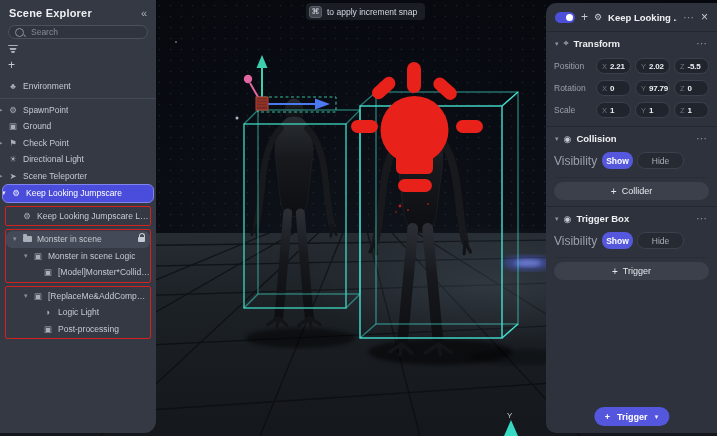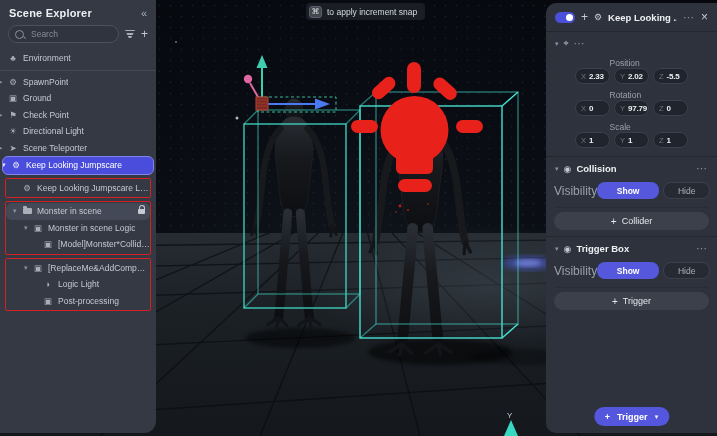--- a/index.html
+++ b/index.html
@@ -25,21 +25,21 @@
   .keycap{width:13px;height:12px;border-radius:3px;background:#41464f;border:1px solid #5a606b;
     color:#d5d9e0;font-size:8px;display:flex;align-items:center;justify-content:center;box-sizing:border-box;}
   .tooltip .ttext{color:#d5d9e0;font-size:8.5px;}
 
   
   #left-panel{position:absolute;left:0;top:0;width:156px;height:433px;background:#343944;
     border-radius:0 0 12px 0;z-index:5;overflow:hidden;}
   .lp-head{display:flex;align-items:center;justify-content:space-between;padding:7px 9px 2px 9px;}
   .lp-title{color:#eef0f4;font-size:11px;font-weight:bold;letter-spacing:.2px;}
   .collapse{color:#aab0ba;font-size:11px;cursor:pointer;}
-  .lp-search-row{display:flex;align-items:center;gap:6px;padding:4px 8px 5px 8px;}
+  .lp-search-row{display:flex;gap:6px;padding:4px 8px 5px 8px;flex-direction:column;}
   .searchbox{flex:1;display:flex;align-items:center;gap:5px;height:16px;border:1px solid #4a505c;
     border-radius:9px;padding:0 6px;background:rgba(0,0,0,0.08);}
   .mag{width:7px;height:7px;border:1.3px solid #8b919c;border-radius:50%;position:relative;flex:none;}
   .mag::after{content:'';position:absolute;width:3px;height:1.3px;background:#8b919c;
     transform:rotate(45deg);right:-3px;bottom:-1px;}
   .searchbox input{border:none;outline:none;background:transparent;color:#c6cad2;font-size:8.5px;width:100%;
     font-family:"Liberation Sans",sans-serif;}
   .searchbox input::placeholder{color:#868c97;}
   .filter{width:10px;height:8px;flex:none;
     background:linear-gradient(#aab0ba 0 1.5px,transparent 1.5px 3.2px,#aab0ba 3.2px 4.7px,transparent 4.7px 6.4px,#aab0ba 6.4px 7.9px,transparent 7.9px);
@@ -72,33 +72,33 @@
   .ip-plus{color:#c6cad2;font-size:12px;line-height:1;}
   .ip-gear{color:#c6cad2;font-size:9px;}
   .ip-title{color:#eef0f3;font-size:9.5px;font-weight:bold;flex:1;white-space:nowrap;overflow:hidden;}
   .dots{color:#8b919c;font-size:11px;letter-spacing:1px;}
   .closex{color:#c6cad2;font-size:12px;}
   .hdiv{height:1px;background:#23272f;}
   .sec-head{display:flex;align-items:center;gap:5px;padding:0 9px;height:23px;}
   .sec-caret{font-size:7px;color:#8b919c;}
   .sec-icon{font-size:9px;color:#c6cad2;}
   .sec-title{color:#eef0f3;font-size:9.5px;font-weight:bold;flex:1;}
-  .xrow{display:flex;align-items:center;padding:3px 8px;flex-direction:column;}
+  .xrow{display:flex;align-items:center;padding:3px 8px;}
   .xlabel{width:44px;color:#9aa0ab;font-size:8.5px;}
   .fields{display:flex;gap:4px;}
   .field{display:flex;align-items:center;gap:3px;padding-left:5px;width:35px;height:16px;
     background:#20242c;border:1px solid #3a404c;border-radius:8px;box-sizing:border-box;}
   .axis{color:#6e7482;font-size:7.5px;}
   .val{color:#eceef2;font-size:8px;font-weight:bold;letter-spacing:-0.2px;}
   .vrow{display:flex;align-items:center;padding:2px 8px 4px 8px;}
   .vlabel{width:48px;color:#9aa0ab;font-size:12px;}
   .seg{display:flex;gap:4px;}
   .segbtn{height:17px;border-radius:8px;display:flex;align-items:center;justify-content:center;
     font-size:8.5px;box-sizing:border-box;}
-  .segbtn.on{width:62px;background:#5558dd;color:#fff;font-weight:bold;}
+  .segbtn.on{width:31px;background:#5558dd;color:#fff;font-weight:bold;}
   .segbtn.off{width:47px;background:#262a33;border:1px solid #3a404c;color:#aab0ba;}
   .subdiv{height:1px;background:#272c35;margin:4px 9px;}
   .addbtn{margin:4px 8px 2px 8px;height:18px;border-radius:9px;background:#3b404b;color:#e4e7ec;
     font-size:9px;display:flex;align-items:center;justify-content:center;gap:5px;}
   .addbtn .plus{font-size:10px;}
   .feature{position:absolute;bottom:7px;left:50%;transform:translateX(-50%);height:19px;padding:0 11px;
     border-radius:10px;background:#5457dd;color:#fff;font-size:9px;font-weight:bold;
     display:flex;align-items:center;gap:7px;white-space:nowrap;}
   .feature .chev{font-size:7px;font-weight:normal;opacity:.9;}
 </style>
@@ -324,29 +324,30 @@
     <span class="ip-gear">⚙</span>
     <span class="ip-title">Keep Looking ...</span>
     <span class="dots">⋯</span>
     <span class="closex">×</span>
   </div>
   <div class="hdiv"></div>
 
   <div class="sec-head">
     <span class="sec-caret">▾</span>
     <span class="sec-icon">⌖</span>
+    <span class="sec-title">Transform</span>
     <span class="dots">⋯</span>
   </div>
   <div id="transform-rows">
       <div class="xrow">
         <span class="xlabel">Position</span>
         <div class="fields">
           <div class="field">
             <span class="axis">X</span>
-            <span class="val">2.33</span>
+            <span class="val">2.21</span>
           </div>
           <div class="field">
             <span class="axis">Y</span>
             <span class="val">2.02</span>
           </div>
           <div class="field">
             <span class="axis">Z</span>
             <span class="val">-5.5</span>
           </div>
         </div>

